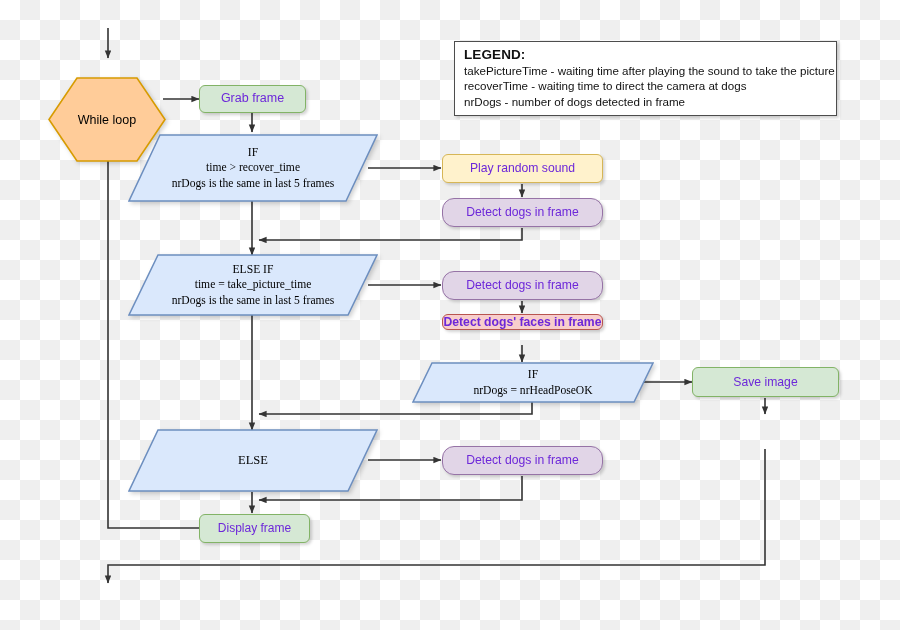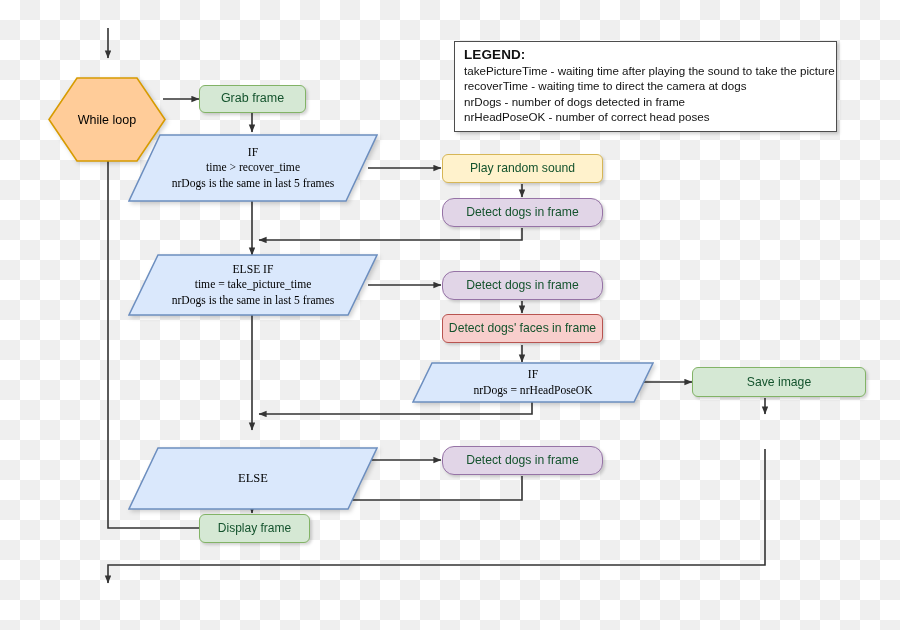--- a/index.html
+++ b/index.html
@@ -27,21 +27,21 @@
     height: 630px;
     pointer-events: none;
   }
   .node {
     position: absolute;
     box-sizing: border-box;
     display: flex;
     align-items: center;
     justify-content: center;
     text-align: center;
-    color: #14532d;
+    color: #6d28d9;
     line-height: 1.22;
     white-space: pre-line;
   }
   
   .box {
     border: 1.4px solid;
     border-radius: 6px;
     box-shadow: 2px 2px 3px rgba(0,0,0,0.17);
   }
   .box.green  { background: #d5e8d4; border-color: #82b366; }
@@ -201,53 +201,52 @@
     </svg>
     <div class="para-label" style="font-size:11.6px;">ELSE IF
 time = take_picture_time
 nrDogs is the same in last 5 frames</div>
   </div>
 
   <div class="node box purple" style="left:442px; top:271px; width:161px; height:29px; font-size:12.2px;">
     <span>Detect dogs in frame</span>
   </div>
 
-  <div class="node box pink" style="left:442px; top:314px; width:161px; height:29px; font-size:12.2px;">
+  <div class="node box pink" style="left:442px; top:314px; width:161px; height:16px; font-size:12.2px;font-weight:bold;">
     <span>Detect dogs' faces in frame</span>
   </div>
 
   <div class="para-wrap" style="left:412px; top:362px; width:242px; height:41px;">
     <svg width="242" height="41" viewBox="0 0 242 41" xmlns="http://www.w3.org/2000/svg">
       <polygon points="20,1 241,1 222,40 1,40" fill="#dae8fc" stroke="#6c8ebf" stroke-width="1.5"></polygon>
     </svg>
     <div class="para-label" style="font-size:11.6px;">IF
 nrDogs = nrHeadPoseOK</div>
   </div>
 
-  <div class="node box green" style="left:692px; top:367px; width:174px; height:30px; font-size:12.2px;">
+  <div class="node box green" style="left:692px; top:367px; width:147px; height:30px; font-size:12.2px;">
     <span>Save image</span>
   </div>
 
 
-  <div class="para-wrap" style="left:128px; top:429px; width:250px; height:63px;margin-top:18px;">
+  <div class="para-wrap" style="left:128px; top:429px; width:250px; height:63px;">
     <svg width="250" height="63" viewBox="0 0 250 63" xmlns="http://www.w3.org/2000/svg">
       <polygon points="30,1 249,1 220,62 1,62" fill="#dae8fc" stroke="#6c8ebf" stroke-width="1.5"></polygon>
     </svg>
     <div class="para-label" style="font-size:12.5px;">ELSE</div>
   </div>
 
   <div class="node box purple" style="left:442px; top:446px; width:161px; height:29px; font-size:12.2px;">
     <span>Detect dogs in frame</span>
   </div>
 
   <div class="node box green" style="left:199px; top:514px; width:111px; height:29px; font-size:12px;">
     <span>Display frame</span>
   </div>
 
   <div id="legend">
     <div class="legend-title">LEGEND:</div>
     <div class="legend-line">takePictureTime - waiting time after playing the sound to take the picture</div>
     <div class="legend-line">recoverTime - waiting time to direct the camera at dogs</div>
     <div class="legend-line">nrDogs - number of dogs detected in frame</div>
-    <div class="legend-line">nrHeadPoseOK - number of correct head poses</div>
   </div>
 
 </div>
 
 </body></html>

